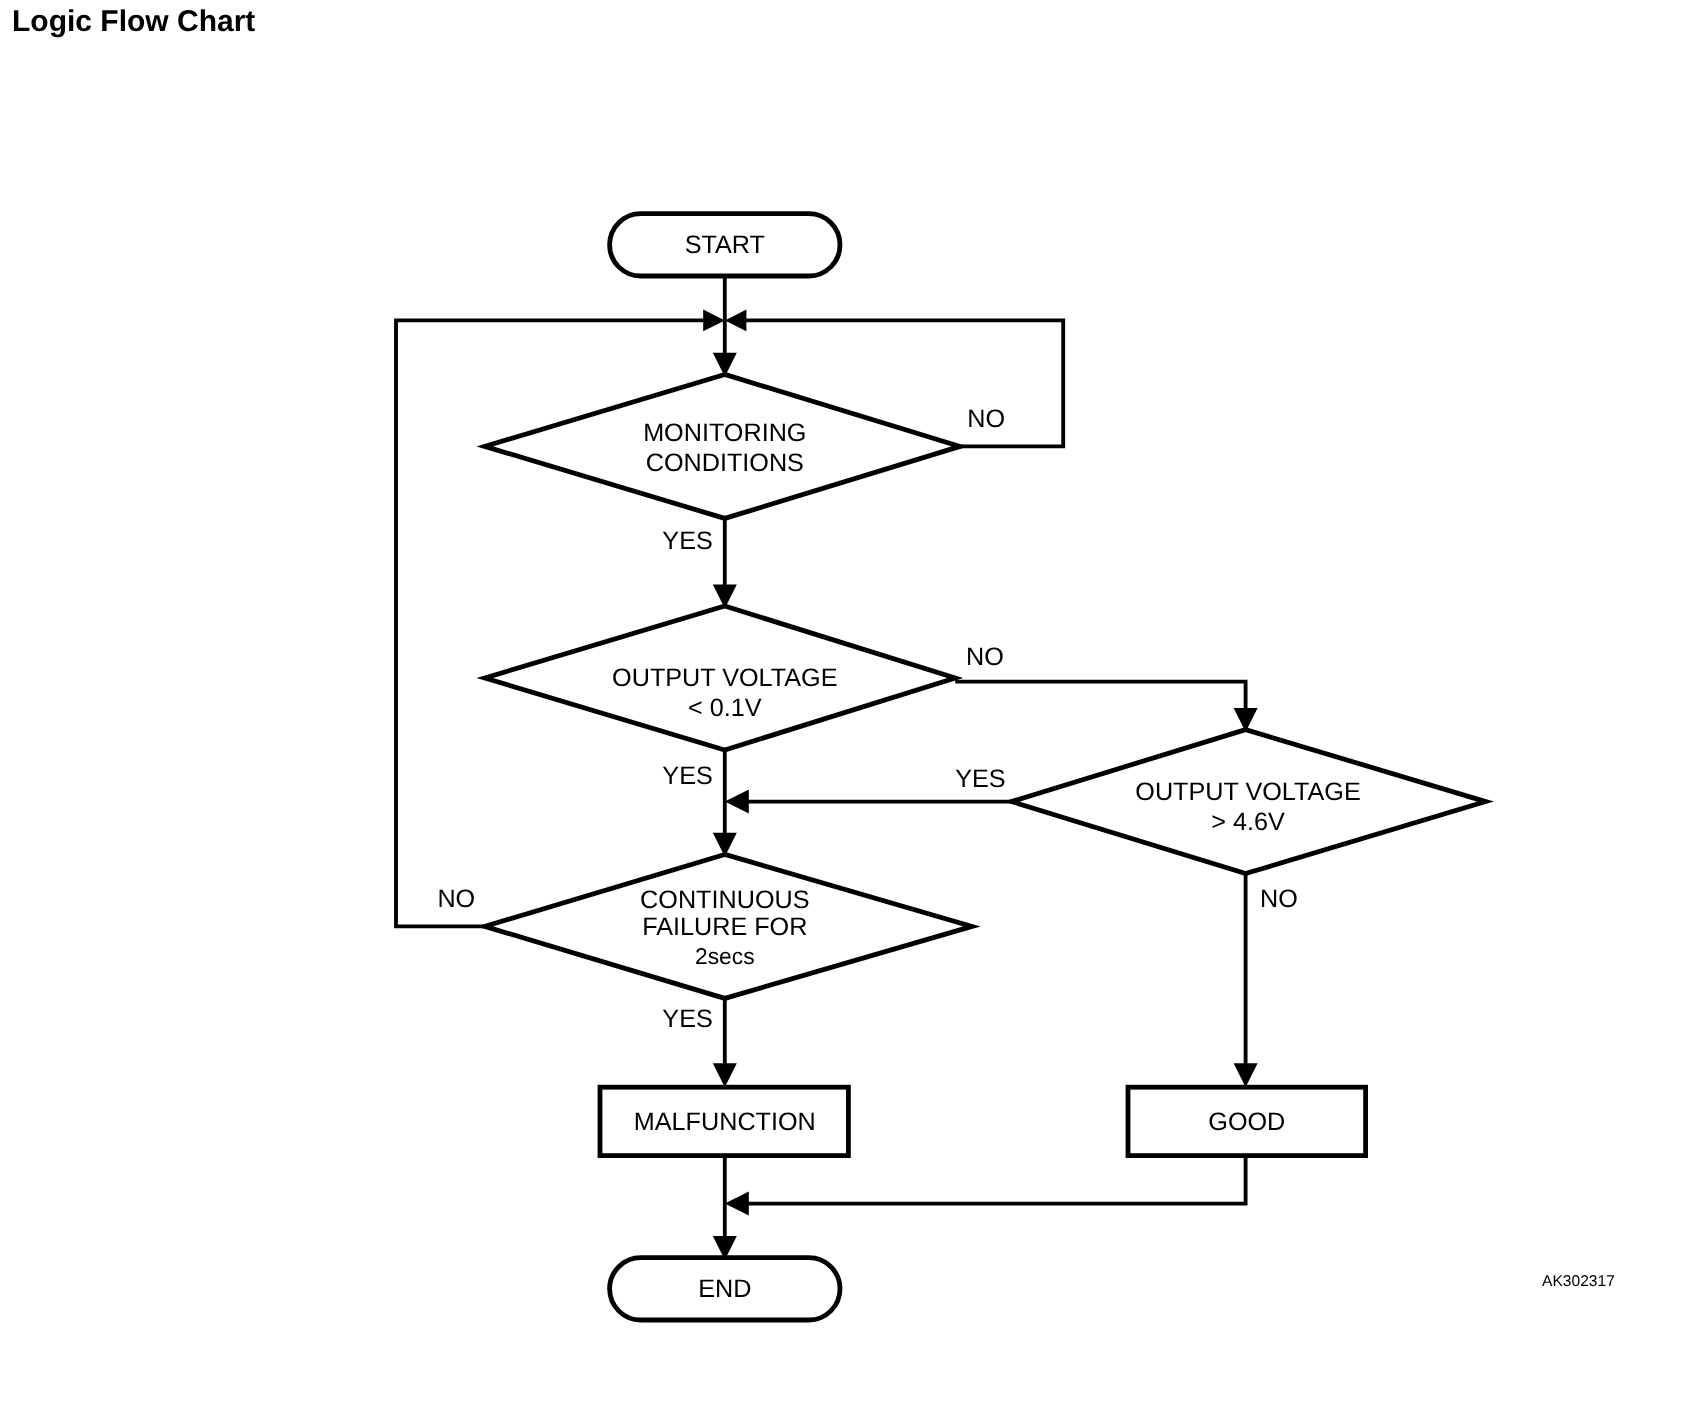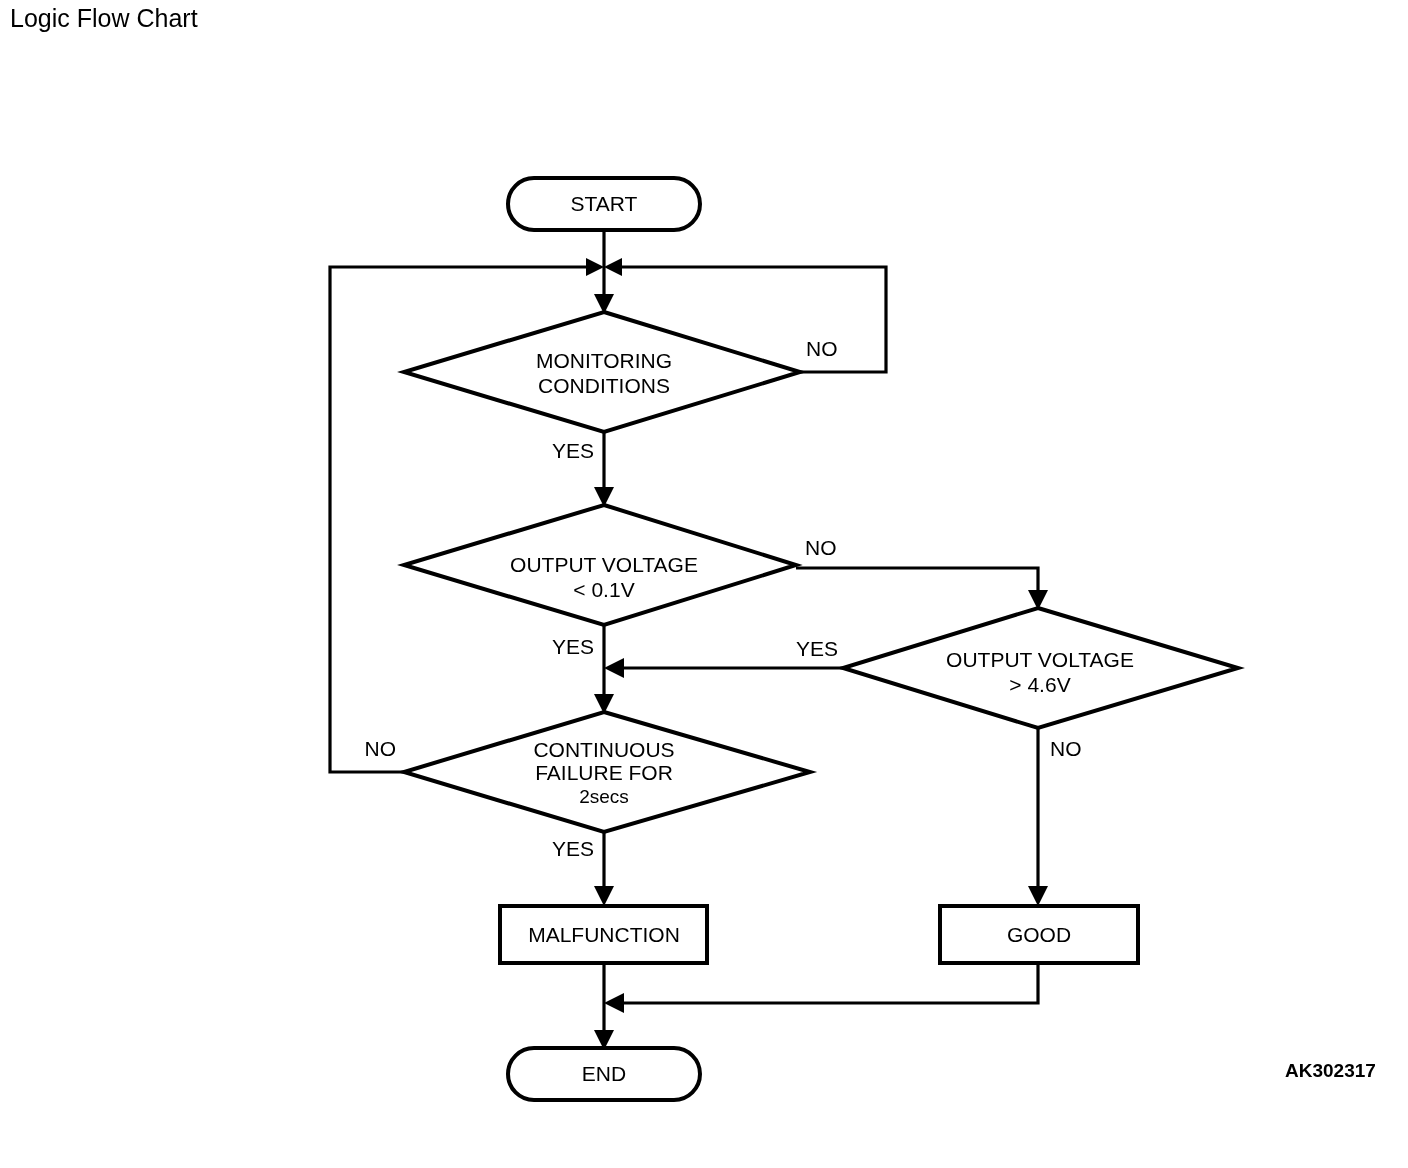--- a/index.html
+++ b/index.html
@@ -13,30 +13,30 @@
     position: relative;
     font-family: "Liberation Sans", sans-serif;
     color: #000000;
     overflow: hidden;
   }
   #page-title {
     position: absolute;
     left: 10px;
     top: 4px;
     font-size: 25px;
-    font-weight: normal;
+    font-weight: bold;
     letter-spacing: 0px;
     white-space: nowrap;
   }
   #figure-id {
     position: absolute;
     left: 1285px;
     top: 1060px;
-    font-size: 19px;
-    font-weight: bold;
+    font-size: 13px;
+    font-weight: normal;
     letter-spacing: 0px;
     white-space: nowrap;
   }
   #flow-canvas {
     position: absolute;
     left: 0;
     top: 0;
     width: 1408px;
     height: 1168px;
   }

